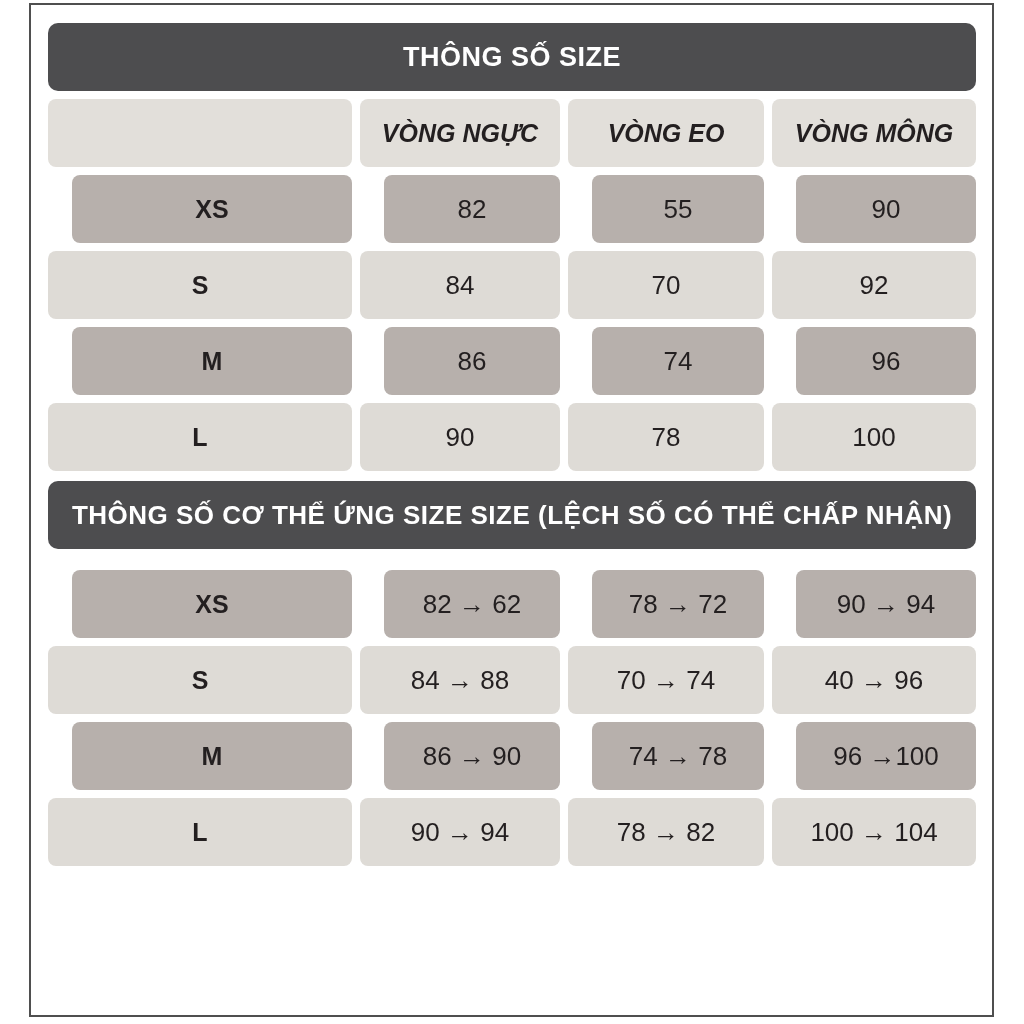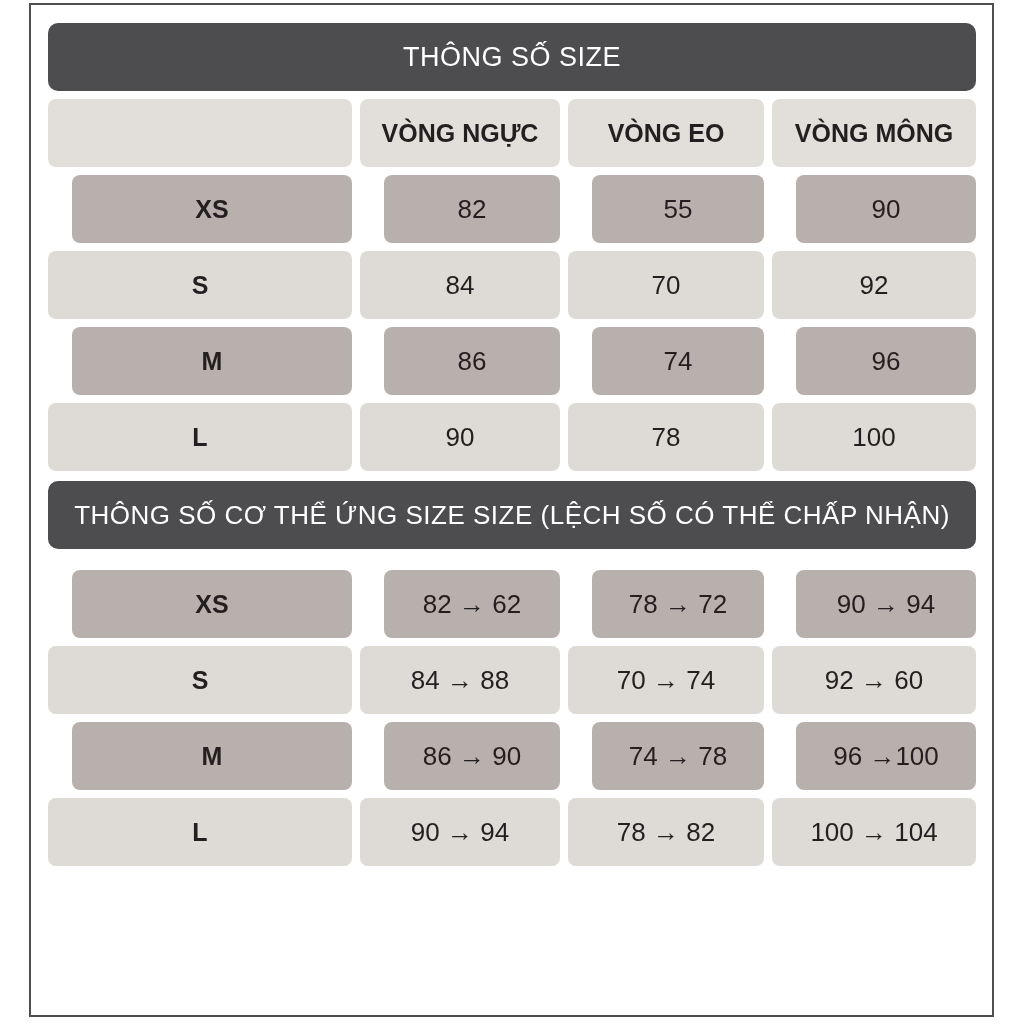--- a/index.html
+++ b/index.html
@@ -36,21 +36,21 @@
     width: 928px;
   }
   .bar {
     height: 68px;
     border-radius: 10px;
     background: #4d4d4f;
     color: #ffffff;
     display: flex;
     align-items: center;
     justify-content: center;
-    font-weight: normal;
+    font-weight: bold;
     font-size: 27px;
     letter-spacing: 0.5px;
     margin-bottom: 8px;
     white-space: nowrap;
   }
   .bar.second {
     font-size: 26px;
     margin-top: 10px;
   }
   .grid {
@@ -69,20 +69,21 @@
     align-items: center;
     justify-content: center;
     font-size: 26px;
     background: #dedbd6;
     white-space: nowrap;
   }
   .cell.head {
     background: #e2dfda;
     font-weight: bold;
     font-size: 25px;
+    font-style: italic;
   }
   .cell.dark  { background: #b7b0ac; margin-left: 24px; }
   .cell.light { background: #dedbd6; }
   .cell.size  { font-weight: bold; font-size: 25px; }
   .footer {
     margin-top: 28px;
     display: flex;
     flex-direction: column;
     align-items: center;
   }
@@ -155,21 +156,21 @@
         <div class="cell dark size">XS</div>
         <div class="cell dark">82 → 62</div>
         <div class="cell dark">78 → 72</div>
         <div class="cell dark">90 → 94</div>
       </div>
 
       <div class="row">
         <div class="cell light size">S</div>
         <div class="cell light">84 → 88</div>
         <div class="cell light">70 → 74</div>
-        <div class="cell light">92 → 60</div>
+        <div class="cell light">40 → 96</div>
       </div>
 
       <div class="row">
         <div class="cell dark size">M</div>
         <div class="cell dark">86 → 90</div>
         <div class="cell dark">74 → 78</div>
         <div class="cell dark">96 →100</div>
       </div>
 
       <div class="row">

